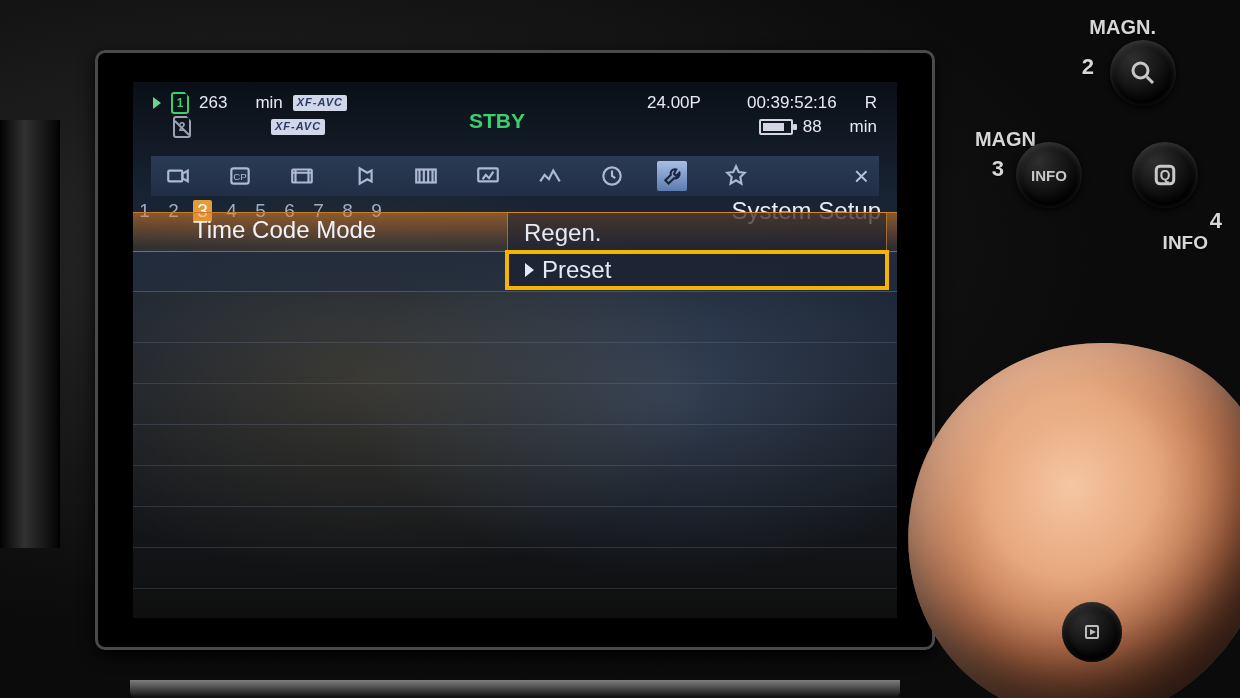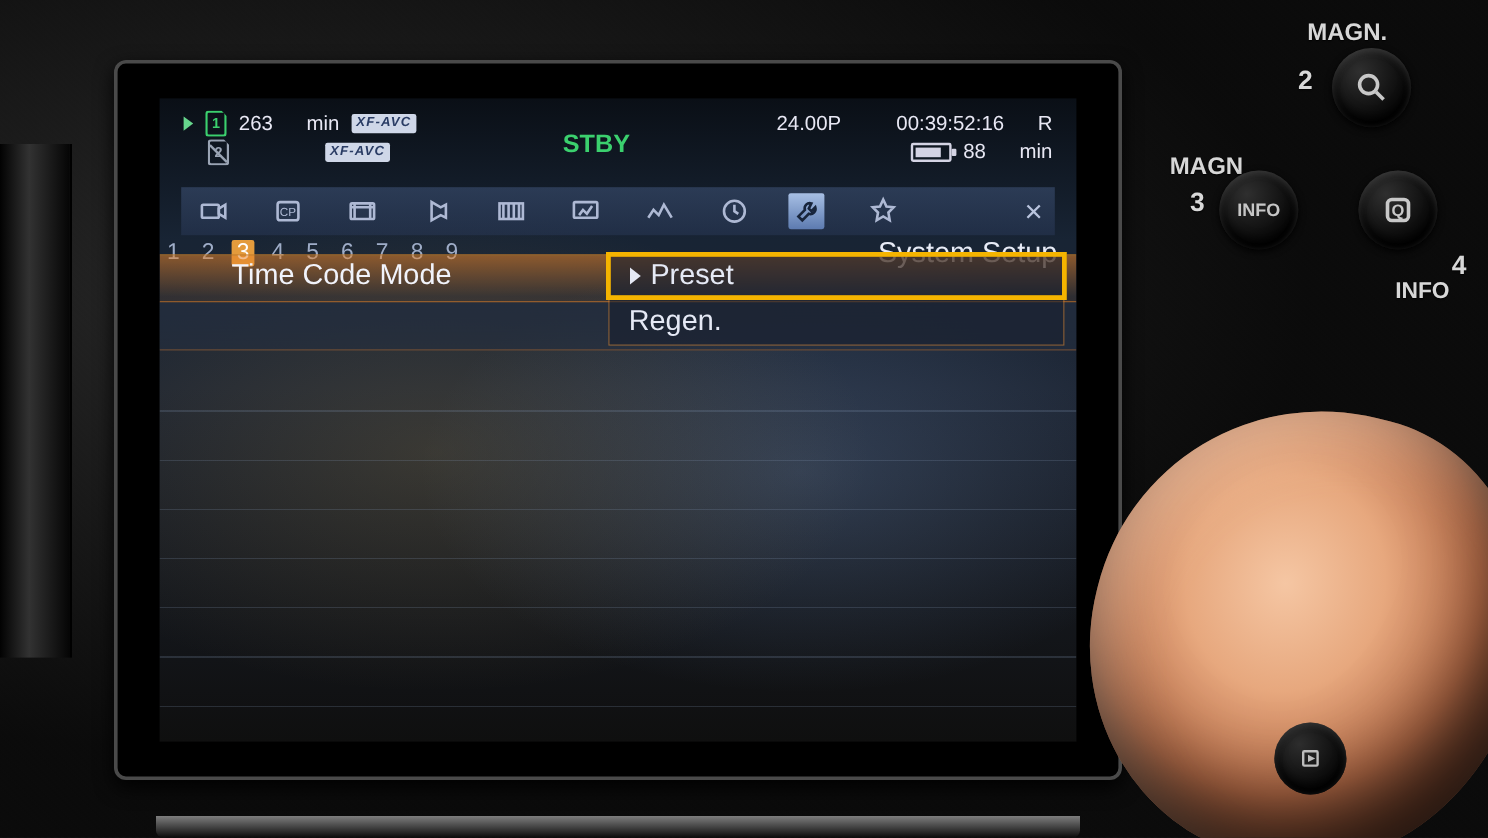--- a/index.html
+++ b/index.html
@@ -321,26 +321,26 @@
       <span class="pg">8</span>
       <span class="pg">9</span>
       <span class="section-title">System Setup</span>
     </div>
 
     <div class="strip">
       <div class="hl"></div>
       <div class="hl2"></div>
       <div class="item-label">Time Code Mode</div>
       <div class="options">
+        <div class="opt">
+          <span>Regen.</span>
+        </div>
         <div class="opt selected">
           <span class="caret"></span>
           <span>Preset</span>
-        </div>
-        <div class="opt">
-          <span>Regen.</span>
         </div>
       </div>
     </div>
 
   </div>
 </div>
 
 <div class="phys-area">
   <span class="phys-label" style="right:84px; top:16px; font-size:20px">MAGN.</span>
   <span class="phys-label" style="right:146px; top:54px; font-size:22px">2</span>

